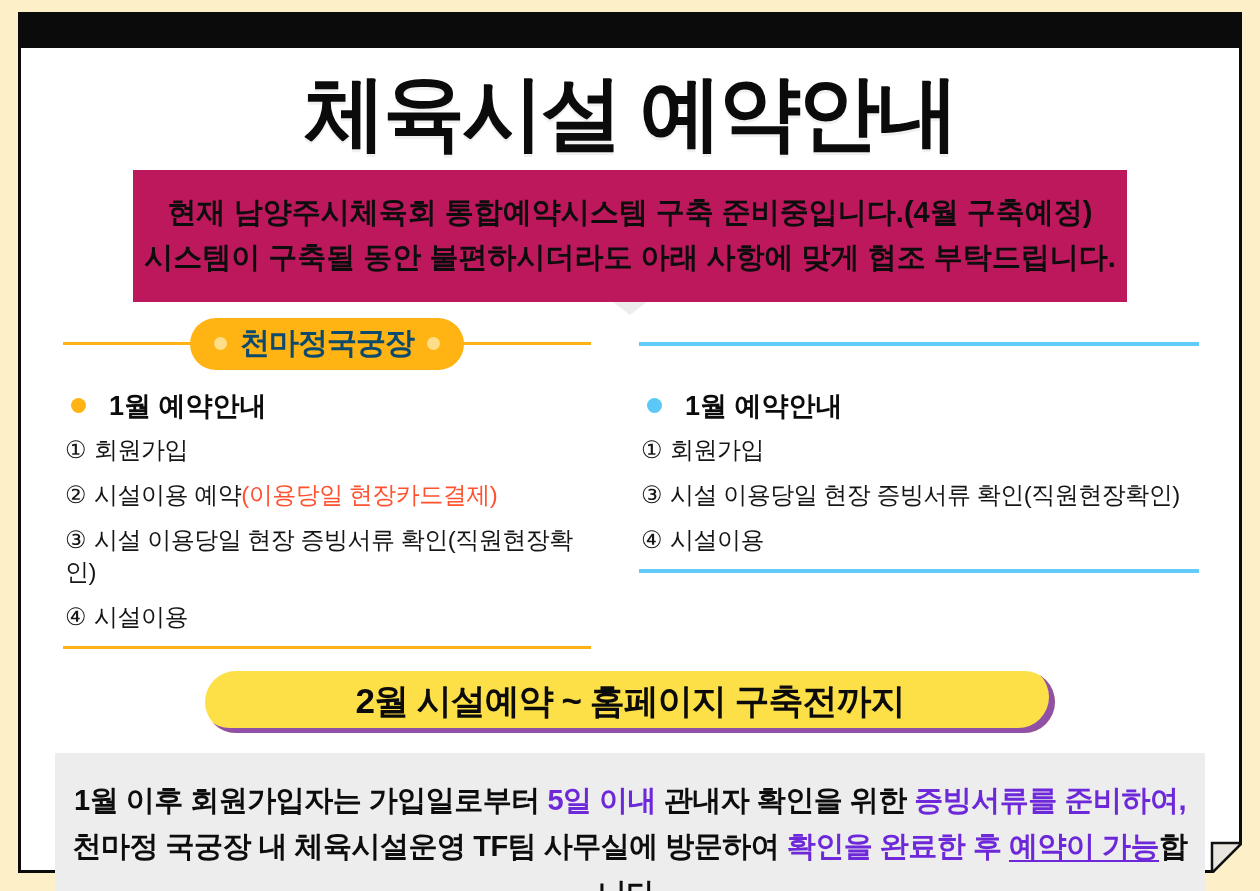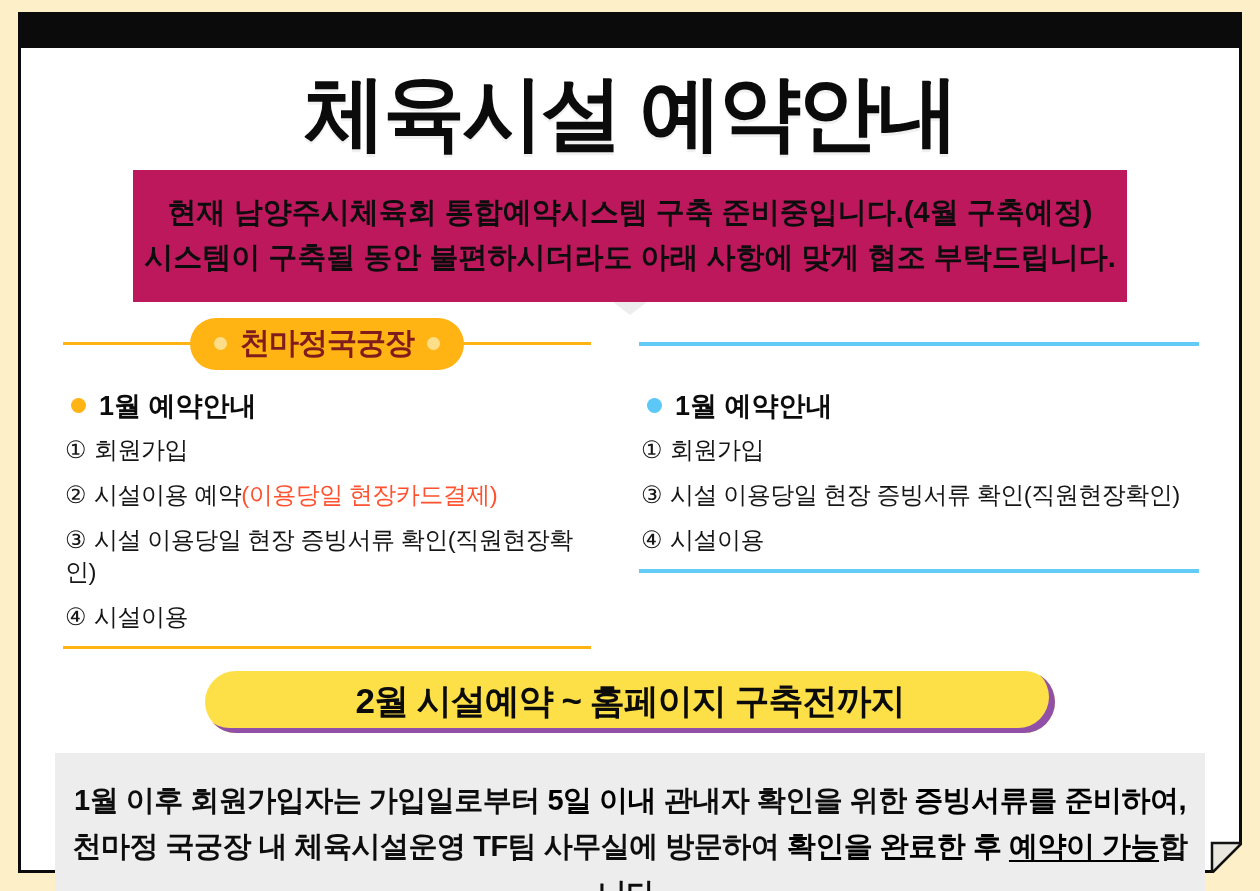--- a/index.html
+++ b/index.html
@@ -70,30 +70,30 @@
     position:absolute;left:0;right:0;top:24px;height:3px;
   }
   .col-left .rule{background:#FFB414;}
   .col-right .rule{background:#63CBF7;height:4px;}
   .badge{
     position:relative;z-index:2;
     height:52px;
     padding:0 24px;
     border-radius:27px;
     display:flex;align-items:center;gap:13px;
-    font-size:30px;font-weight:900;color:#7f1d1d;
+    font-size:30px;font-weight:900;color:#0c4a6e;
     letter-spacing:-1px;
   }
   .col-left .badge{background:#FFB414;}
   .col-right .badge{background:#5BC8F7;}
   .badge .dot{width:13px;height:13px;border-radius:50%;}
   .col-left .badge .dot{background:#FFDE8A;}
   .col-right .badge .dot{background:#B0E7FD;}
   .col-heading{
-    display:flex;align-items:center;gap:13px;
+    display:flex;align-items:center;gap:23px;
     margin:18px 0 10px 8px;
     font-size:27px;font-weight:800;color:#0c0c0c;
   }
   .col-heading .bullet{width:15px;height:15px;border-radius:50%;}
   .col-left .bullet{background:#FFB414;}
   .col-right .bullet{background:#5BC8F7;}
   .items{margin-left:2px;}
   .item{
     font-size:24px;color:#161616;
     margin-bottom:13px;
@@ -126,21 +126,21 @@
     line-height:1.6;
     letter-spacing:-0.5px;
   }
   .info-box::after{
     content:"";
     position:absolute;left:50%;bottom:-13px;margin-left:-17px;
     border-left:17px solid transparent;
     border-right:17px solid transparent;
     border-top:13px solid #ededed;
   }
-  .info-box .red{color:#000000;}
+  .info-box .red{color:#6d28d9;}
   .info-box .u{text-decoration:underline;text-decoration-thickness:2px;text-underline-offset:4px;}
   .fold-corner{
     position:absolute;right:-3px;bottom:-3px;width:42px;height:42px;
   }
 </style>
 </head>
 <body>
 
 <div class="panel">
   <div class="topbar"></div>

